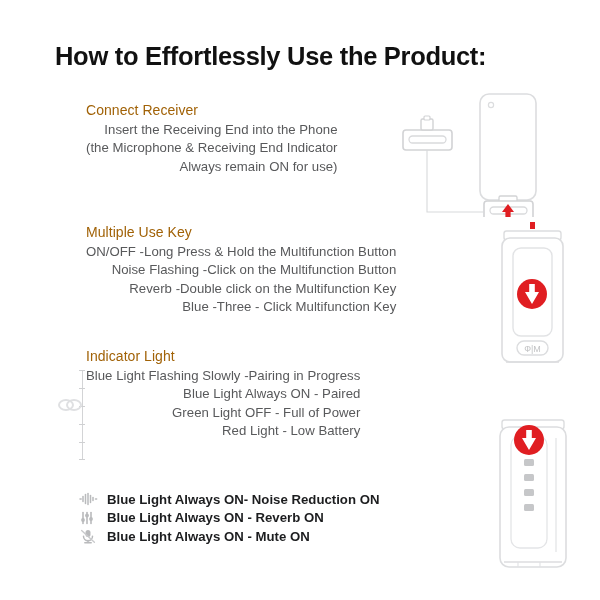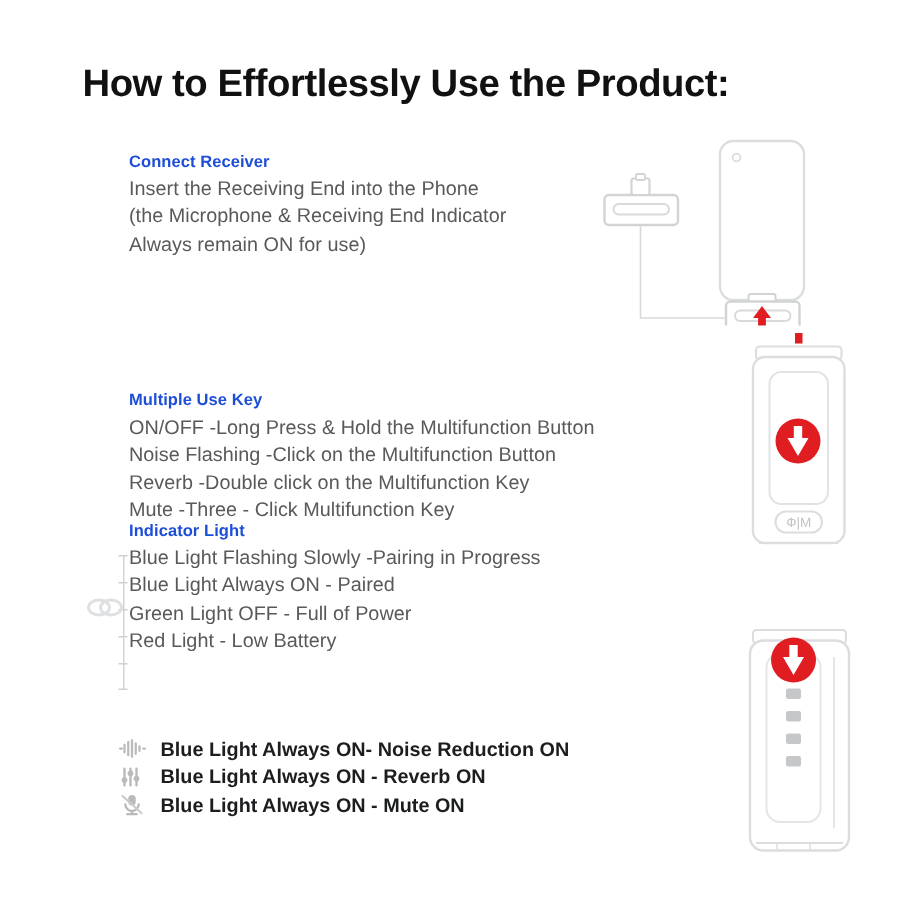--- a/index.html
+++ b/index.html
@@ -20,37 +20,38 @@
     font-size:25.5px;
     font-weight:bold;
     letter-spacing:-0.3px;
     color:#111111;
     white-space:nowrap;
   }
 
   
   .block{position:absolute;left:86px;}
   .block-head{
-    font-size:11px;
-    font-weight:bold;
-    color:#1d4ed8;
+    font-size:14px;
+    font-weight:normal;
+    color:#a16207;
     letter-spacing:0.05px;
     margin-bottom:3px;
   }
   .block-line{
     font-size:13.2px;
     font-weight:normal;
     color:#58595b;
     line-height:18.3px;
     letter-spacing:0.02px;
     white-space:nowrap;
+    text-align:right;
   }
 
   #block-connect{top:102px;}
-  #block-multi{top:224px;margin-top:37px;}
+  #block-multi{top:224px;}
   #block-indicator{top:348px;}
 
   
   .bracket{
     position:absolute;
     left:79px;top:370px;
     width:6px;height:90px;
   }
   .bracket .vline{
     position:absolute;left:3px;top:0;width:1px;height:90px;
@@ -106,21 +107,21 @@
     <div class="block-line">Insert the Receiving End into the Phone</div>
     <div class="block-line">(the Microphone &amp; Receiving End Indicator</div>
     <div class="block-line">Always remain ON for use)</div>
   </div>
 
   <div class="block" id="block-multi">
     <div class="block-head">Multiple Use Key</div>
     <div class="block-line">ON/OFF -Long Press &amp; Hold the Multifunction Button</div>
     <div class="block-line">Noise Flashing -Click on the  Multifunction Button</div>
     <div class="block-line">Reverb -Double click on the  Multifunction Key</div>
-    <div class="block-line">Mute -Three - Click Multifunction Key</div>
+    <div class="block-line">Blue -Three - Click Multifunction Key</div>
   </div>
 
   <div class="block" id="block-indicator">
     <div class="block-head">Indicator Light</div>
     <div class="block-line">Blue Light Flashing Slowly -Pairing in Progress</div>
     <div class="block-line">Blue Light Always ON - Paired</div>
     <div class="block-line">Green Light OFF - Full of Power</div>
     <div class="block-line">Red Light - Low Battery</div>
   </div>
 

